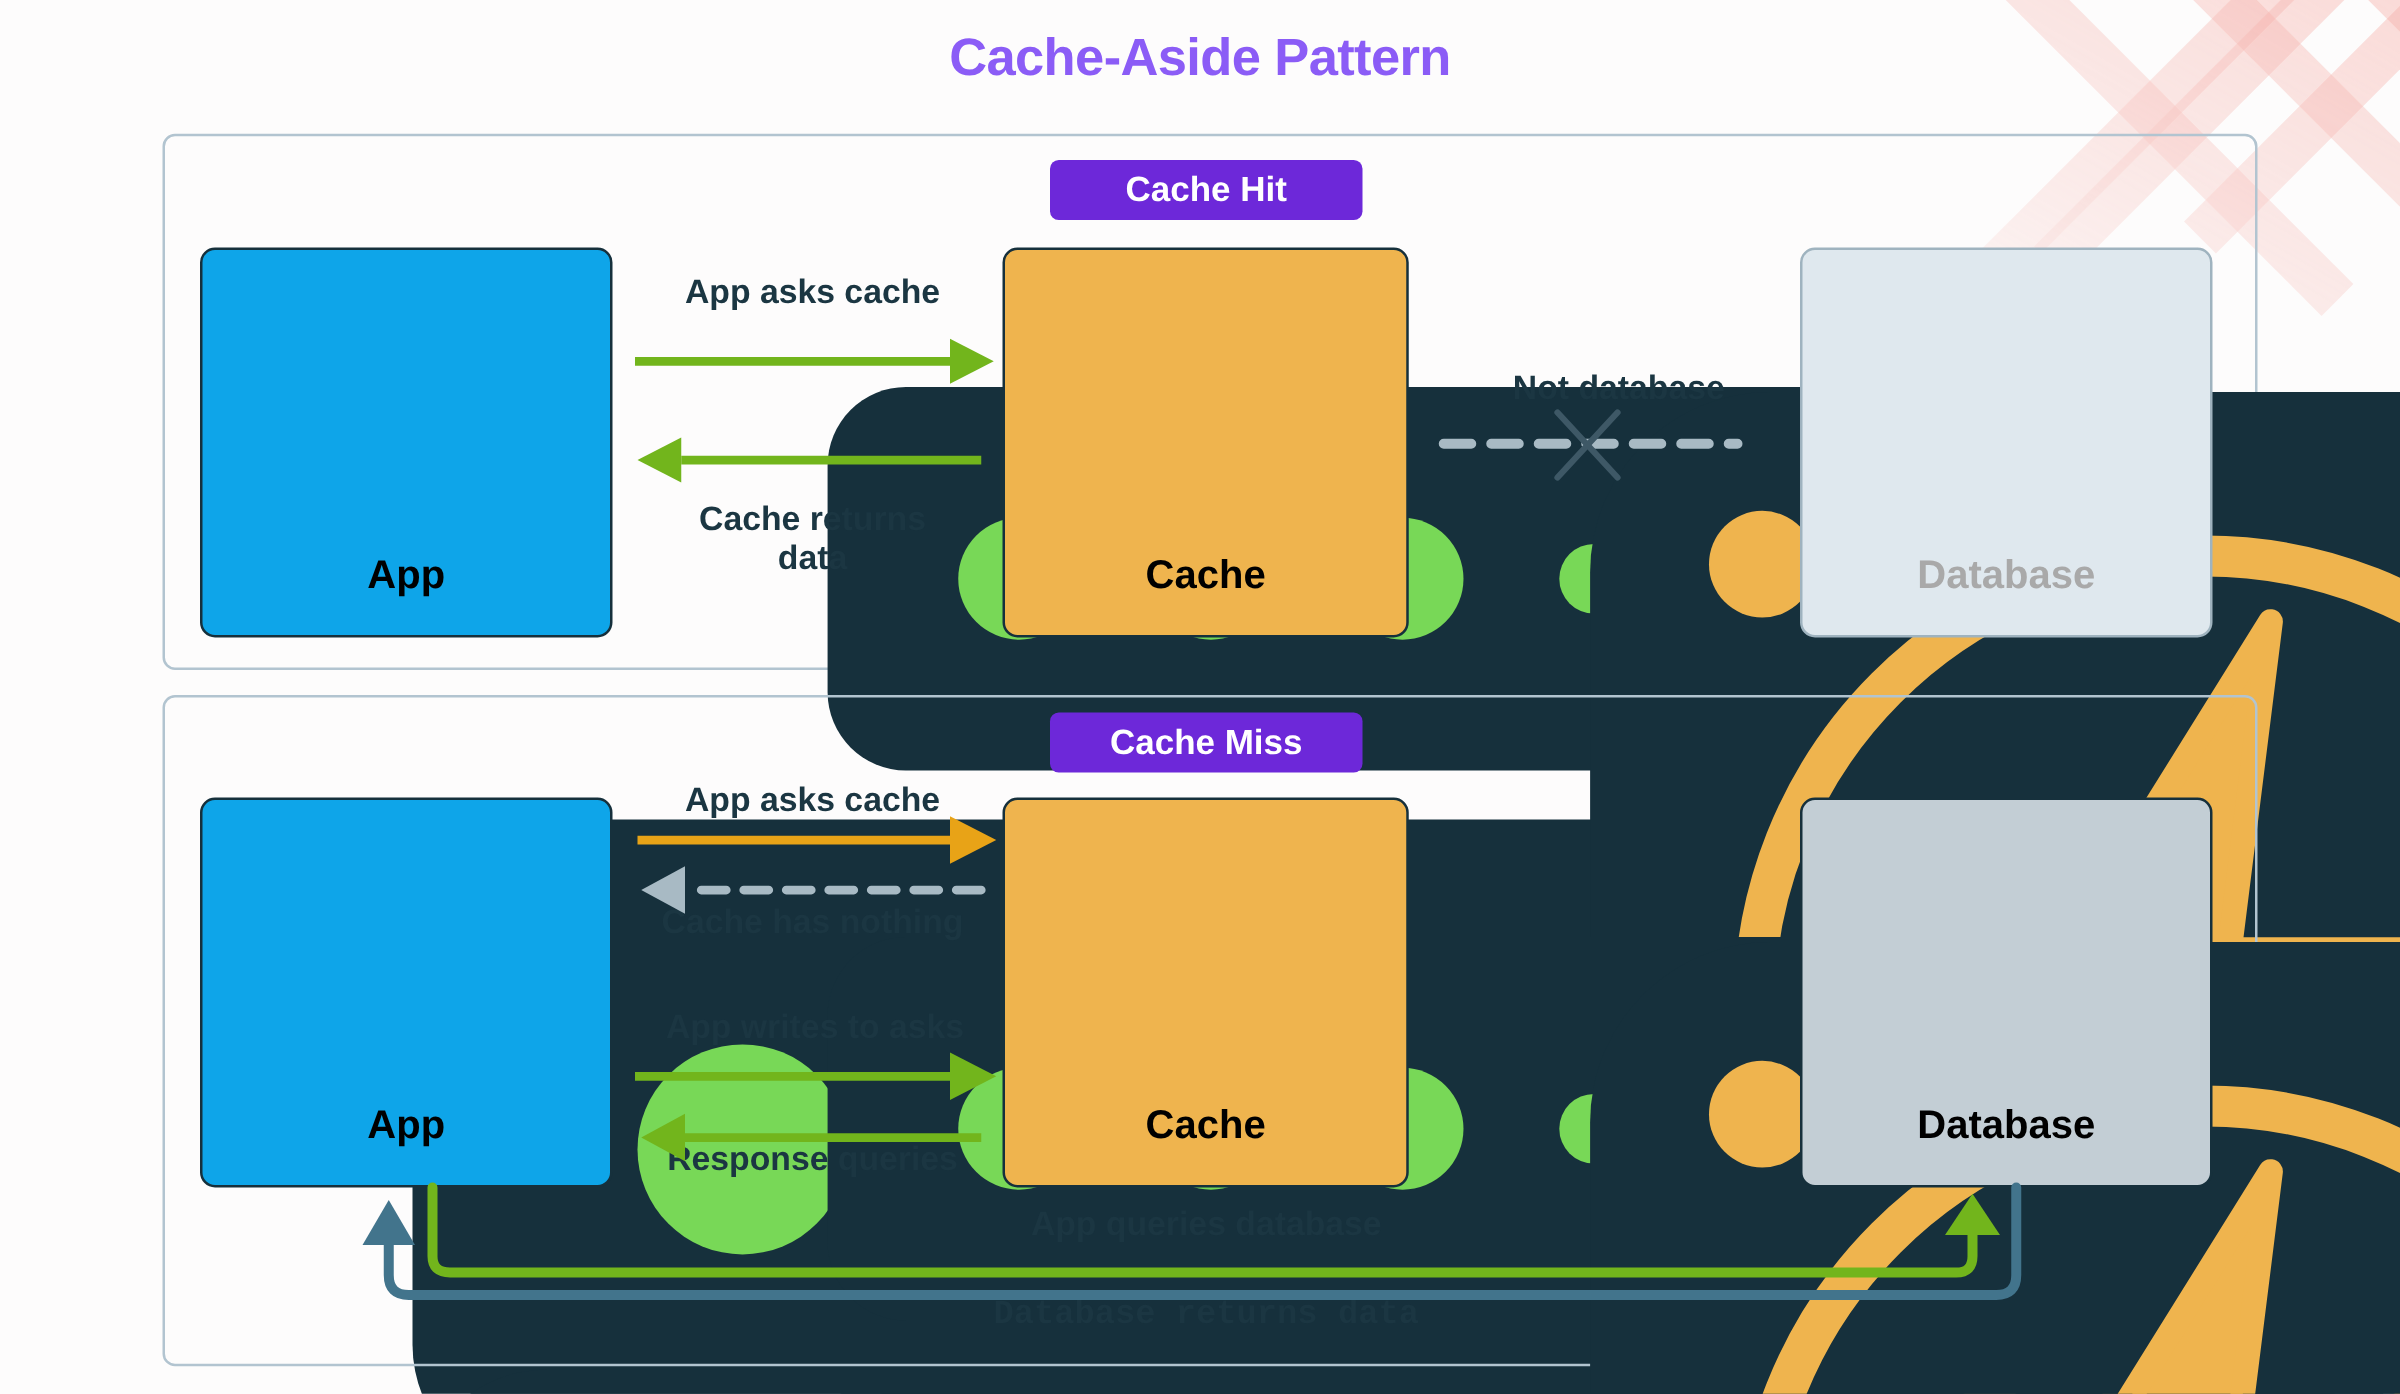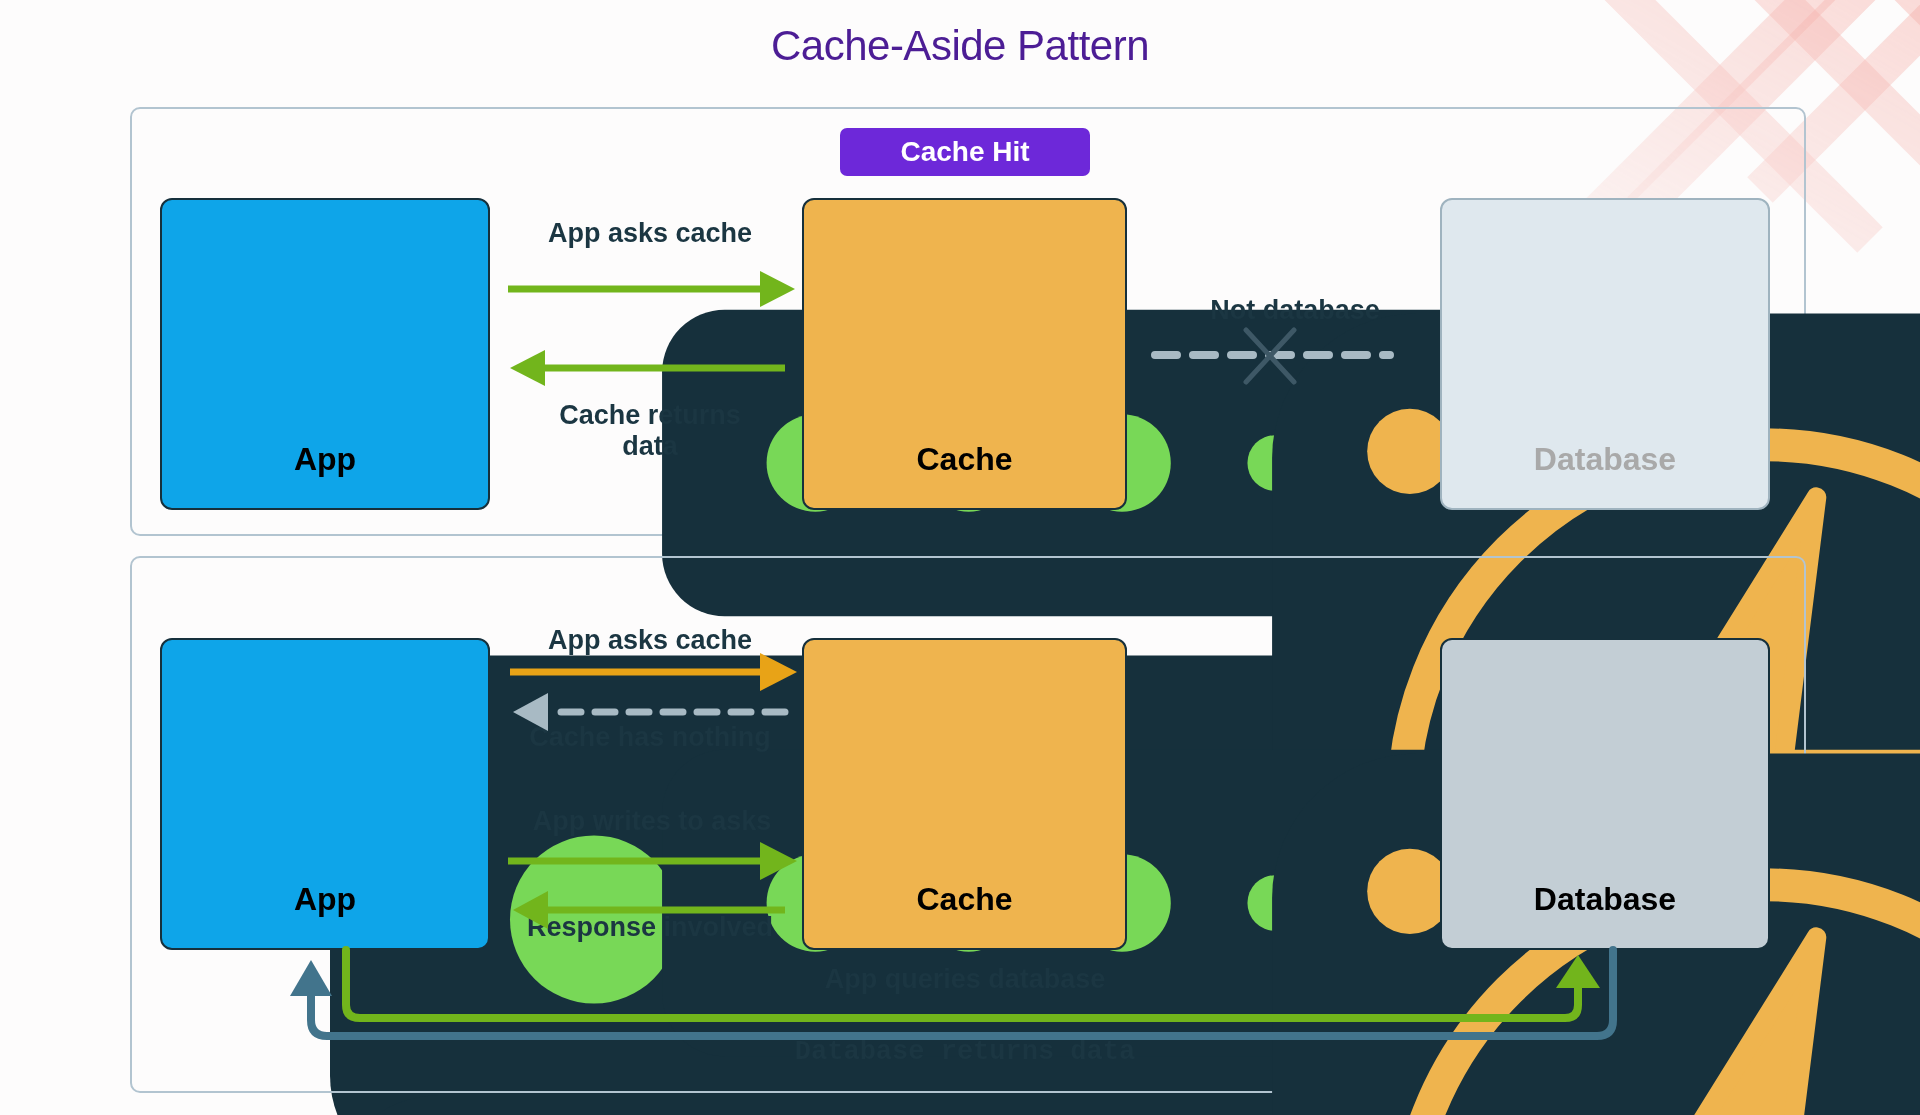--- a/index.html
+++ b/index.html
@@ -7,21 +7,21 @@
     width:1920px;height:1115px;
     background:#FDFCFC;
     font-family:"Liberation Sans", sans-serif;
     overflow:hidden;
     position:relative;
   }
   #stage{position:absolute;inset:0;width:1920px;height:1115px;}
   .wm{position:absolute;top:0;right:0;width:520px;height:300px;overflow:hidden;pointer-events:none;}
   #title{
     position:absolute;top:22px;left:0;width:1920px;text-align:center;
-    font-size:42px;font-weight:normal;color:#4c1d95;letter-spacing:-0.5px;
+    font-size:42px;font-weight:bold;color:#8b5cf6;letter-spacing:-0.5px;
   }
   .panel{
     position:absolute;border:2px solid #B2C4D0;border-radius:10px;background:transparent;
   }
   #panel-hit{left:130px;top:107px;width:1672px;height:425px;}
   #panel-miss{left:130px;top:556px;width:1672px;height:533px;}
   .badge{
     position:absolute;background:#6d28d9;color:#FFFFFF;border-radius:7px;
     font-size:28px;font-weight:bold;display:flex;align-items:center;justify-content:center;
     height:48px;
@@ -157,20 +157,21 @@
     </div>
     <div class="nlabel lbl-grey">Database</div>
   </div>
 
   <div class="lbl" style="left:500px;top:218px;width:300px;">App asks cache</div>
   <div class="lbl" style="left:500px;top:400px;width:300px;white-space:pre-line;" id="lblCacheReturns">Cache returns
 data</div>
   <div class="lbl" style="left:1155px;top:295px;width:280px;">Not database</div>
 
   <div class="panel" id="panel-miss"></div>
+  <div class="badge" id="badge-miss">Cache Miss</div>
 
   <div class="node green-node" style="left:160px;top:638px;width:330px;height:312px;">
     <div class="nicon" style="top:40px;">
       <svg width="160" height="160" viewBox="0 0 160 160">
         <g fill="#16303C">
           <rect x="14" y="10" width="132" height="44" rx="9"></rect>
           <rect x="14" y="62" width="132" height="12" rx="3"></rect>
           <rect x="14" y="82" width="132" height="44" rx="9"></rect>
           <rect x="14" y="134" width="132" height="12" rx="3"></rect>
         </g>
@@ -233,21 +234,21 @@
             <circle cx="55" cy="144" r="4.5"></circle>
         </g>
       </svg>
     </div>
     <div class="nlabel">Database</div>
   </div>
 
   <div class="lbl" style="left:495px;top:625px;width:310px;">App asks cache</div>
   <div class="lbl" style="left:490px;top:722px;width:320px;">Cache has nothing</div>
   <div class="lbl" style="left:487px;top:806px;width:330px;">App writes to asks</div>
-  <div class="lbl" style="left:490px;top:912px;width:320px;">Response involved</div>
+  <div class="lbl" style="left:490px;top:912px;width:320px;">Response queries</div>
   <div class="lbl" style="left:655px;top:964px;width:620px;">App queries database</div>
   <div class="lbl" style="left:655px;top:1037px;width:620px;font-family:Liberation Mono, monospace;">Database returns data</div>
 
   <svg>
 
     <g>
       <line x1="508" y1="289" x2="760" y2="289" stroke="#72B51C" stroke-width="7"></line>
       <polygon points="760,271 795,289 760,307" fill="#72B51C"></polygon>
     </g>
 

